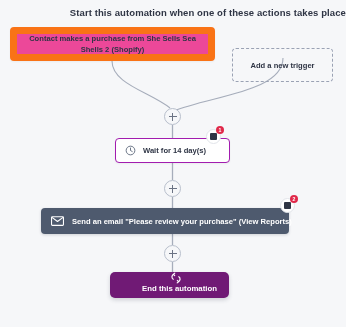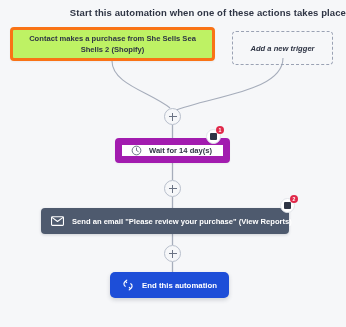--- a/index.html
+++ b/index.html
@@ -34,22 +34,22 @@
     text-align: right;
     font-size: 9.5px;
     font-weight: bold;
     color: #2f3545;
     letter-spacing: 0.1px;
   }
 
   
   .trigger-card {
     position: absolute;
-    background: #bef264;
-    border: 3px solid #f97316;
+    background: #ec4899;
+    border: 7px solid #f97316;
     border-radius: 4px;
     box-sizing: border-box;
     display: flex;
     align-items: center;
     justify-content: center;
     text-align: center;
     color: #2f3545;
     font-size: 7.6px;
     font-weight: bold;
     line-height: 1.45;
@@ -57,27 +57,26 @@
     box-shadow: 0 1px 2px rgba(30,38,56,0.05);
   }
   #trigger-purchase {
     left: 10px;
     top: 27px;
     width: 205px;
     height: 34px;
   }
   #trigger-add {
     left: 232px;
-    top: 31px;
+    top: 48px;
     width: 101px;
     height: 34px;
     background: transparent;
     border: 1px dashed #9aa2b4;
     box-shadow: none;
-    font-style: italic;
   }
 
   
   .plus-btn {
     position: absolute;
     width: 17px;
     height: 17px;
     border-radius: 50%;
     background: #f6f7f9;
     border: 1px solid #b8bfcc;
@@ -104,21 +103,21 @@
   #plus-3 { left: 164px; top: 245px; }
 
   
   #node-wait {
     position: absolute;
     left: 115px;
     top: 138px;
     width: 115px;
     height: 25px;
     background: #ffffff;
-    border: 7px solid #a21caf;
+    border: 1px solid #a21caf;
     border-radius: 4px;
     box-sizing: border-box;
     display: flex;
     align-items: center;
     padding-left: 9px;
     box-shadow: 0 1px 2px rgba(30,38,56,0.05);
   }
   #node-wait .label {
     font-size: 7.6px;
     font-weight: bold;
@@ -149,27 +148,28 @@
     white-space: nowrap;
   }
 
   
   #node-end {
     position: absolute;
     left: 110px;
     top: 272px;
     width: 119px;
     height: 26px;
-    background: #1d4ed8;
+    background: #701a75;
     border-radius: 5px;
     box-sizing: border-box;
     display: flex;
     align-items: center;
     padding-left: 12px;
     box-shadow: 0 2px 4px rgba(30,38,56,0.18);
+    flex-direction: column;
   }
   #node-end .label {
     font-size: 7.8px;
     font-weight: bold;
     color: #ffffff;
     margin-left: 8px;
   }
 
   
   .corner-badge {

